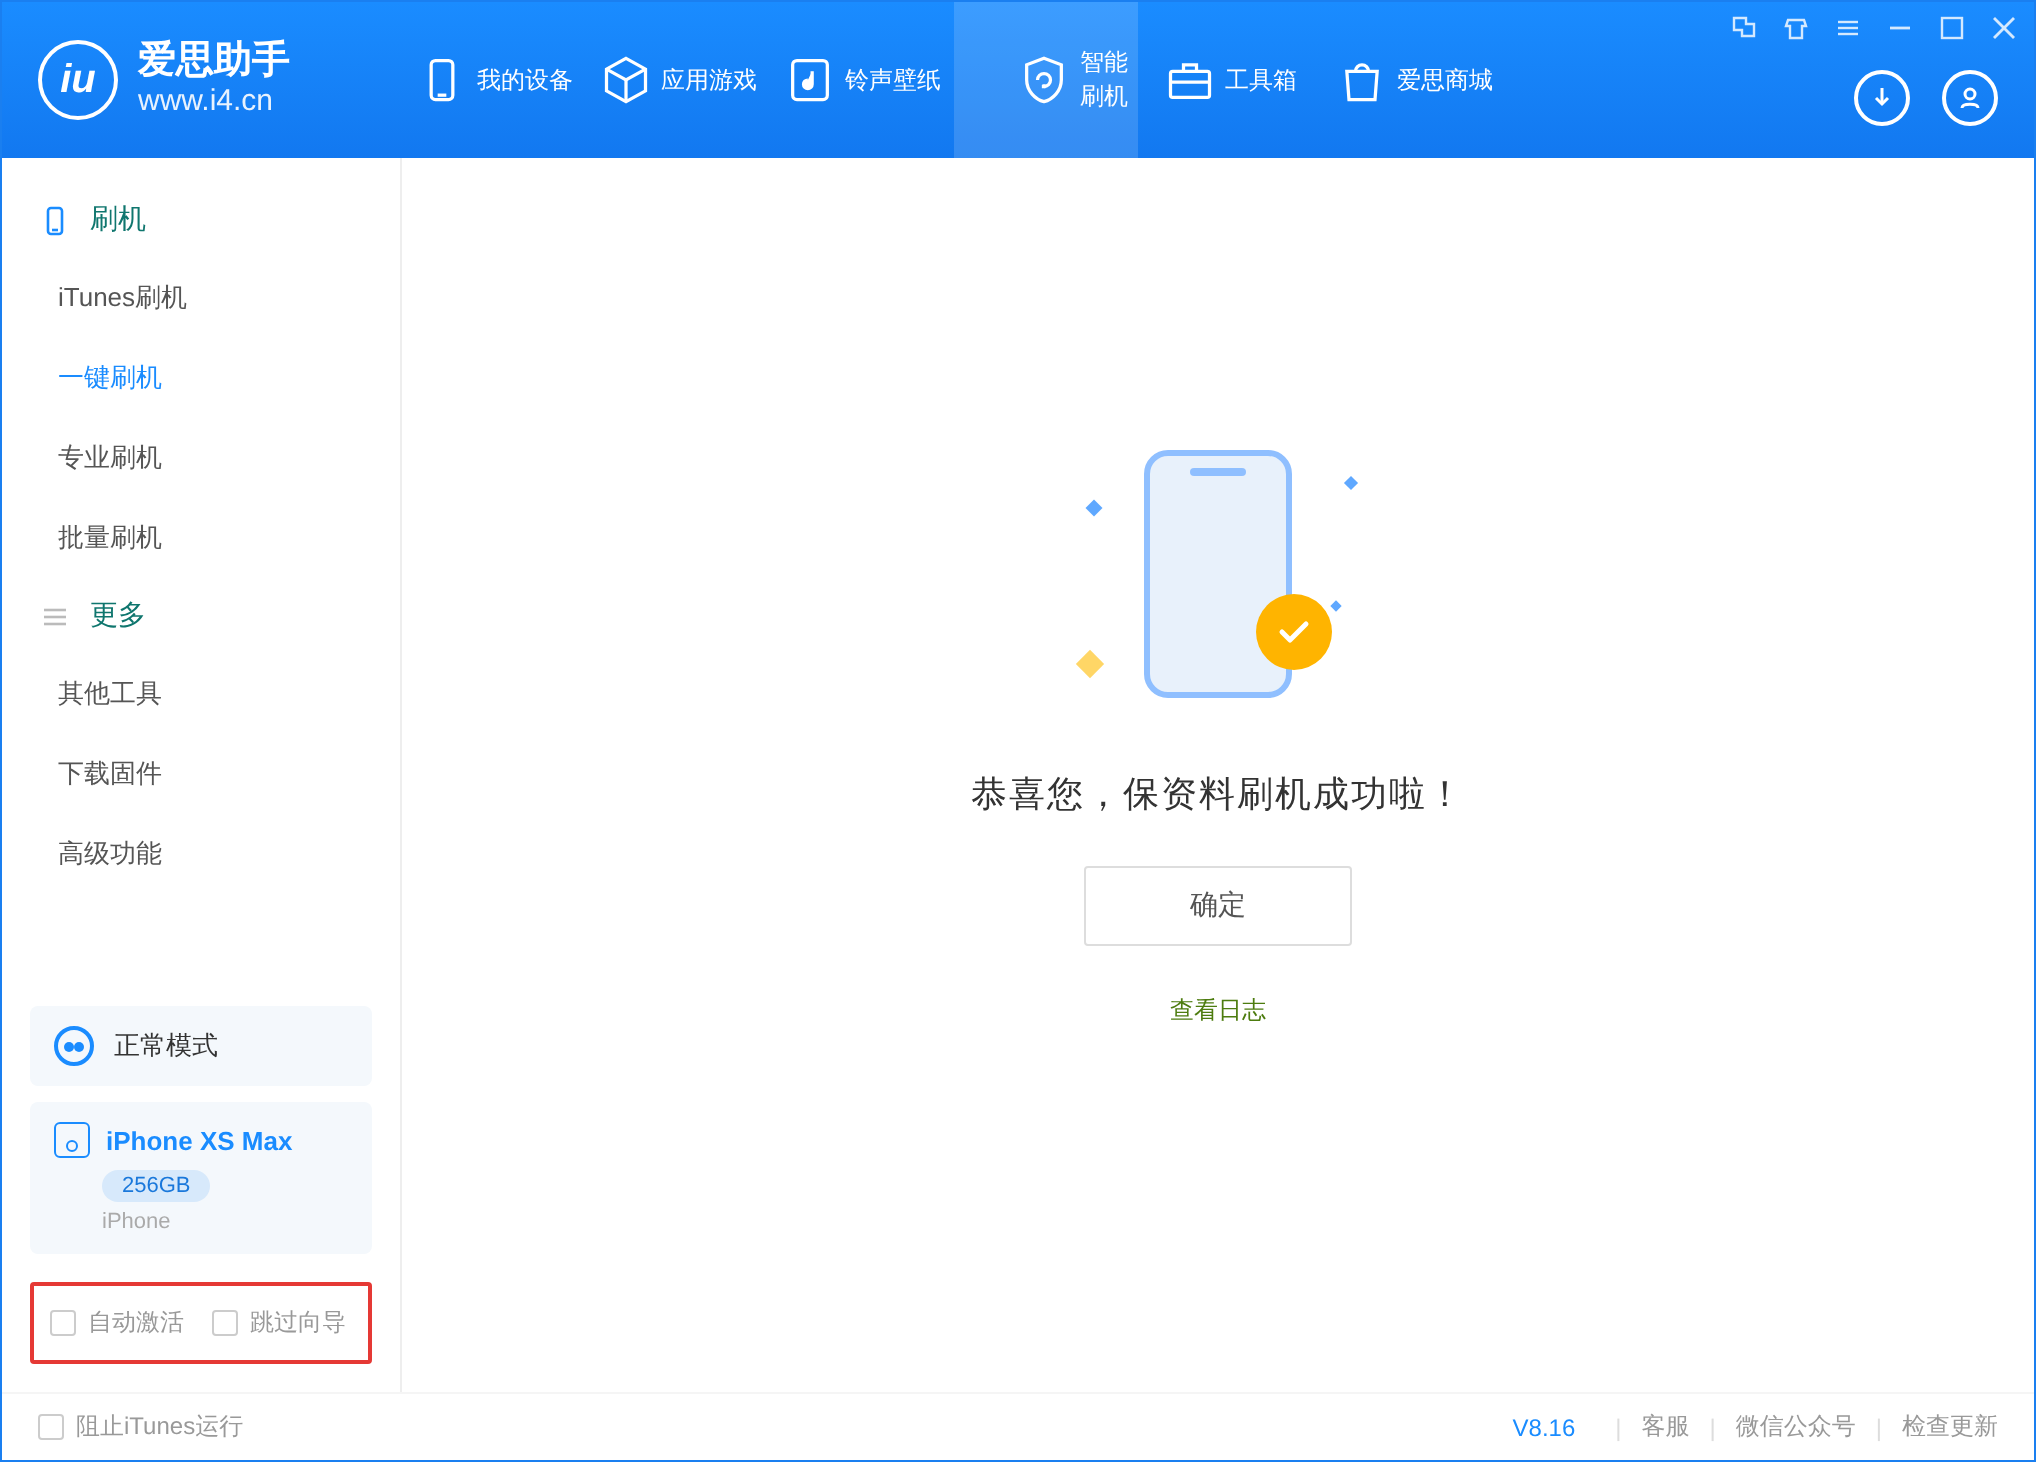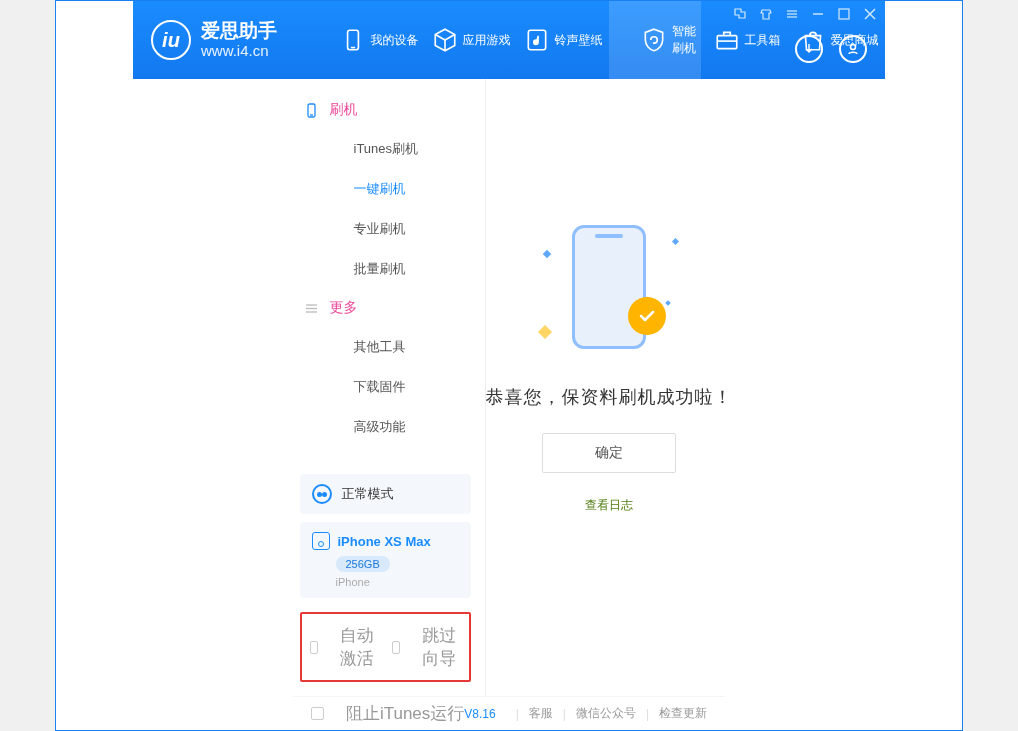--- a/index.html
+++ b/index.html
@@ -7,28 +7,27 @@
   font-family: "Microsoft YaHei", "PingFang SC", sans-serif;
   font-size: 13px;
   color: #333;
   background: #f0f0f0;
   display: flex;
   justify-content: center;
   align-items: center;
   min-height: 100vh;
 }
 .window {
-  width: 908px;
+  width: 1018px;
   height: 731px;
   background: #fff;
   border: 1px solid #1a7ff0;
   display: flex;
   flex-direction: column;
   overflow: hidden;
-  align-items: center;
 }
 
 
 .header {
   height: 78px;
   background: linear-gradient(to bottom, #1a8cff, #1278f0);
   display: flex;
   align-items: center;
   color: #fff;
   position: relative;
@@ -126,36 +125,35 @@
   display: flex;
   flex-direction: column;
   padding-top: 12px;
 }
 .section-header {
   display: flex;
   align-items: center;
   gap: 10px;
   padding: 10px 18px;
   font-size: 14px;
-  color: #ec4899;
+  color: #0f766e;
   font-weight: 500;
 }
 .section-header .sicon {
   width: 16px;
   height: 16px;
   display: flex;
   align-items: center;
   justify-content: center;
 }
 .menu-item {
   padding: 11px 18px 11px 28px;
   font-size: 13px;
   color: #555;
   cursor: pointer;
-  margin-left: 40px;
 }
 .menu-item.active {
   color: #1a8cff;
 }
 
 .sidebar-bottom {
   margin-top: auto;
 }
 .mode-box, .device-box {
   margin: 8px 14px;
@@ -238,23 +236,23 @@
   margin: 14px;
   border: 2px solid #e53935;
   border-radius: 2px;
   padding: 10px 8px;
   display: flex;
   gap: 14px;
 }
 .chk {
   display: flex;
   align-items: center;
-  gap: 22px;
+  gap: 6px;
   color: #999;
-  font-size: 17px;
+  font-size: 12px;
   cursor: pointer;
 }
 .chk-box {
   width: 13px;
   height: 13px;
   border: 1px solid #ccc;
   border-radius: 2px;
 }
 
 

